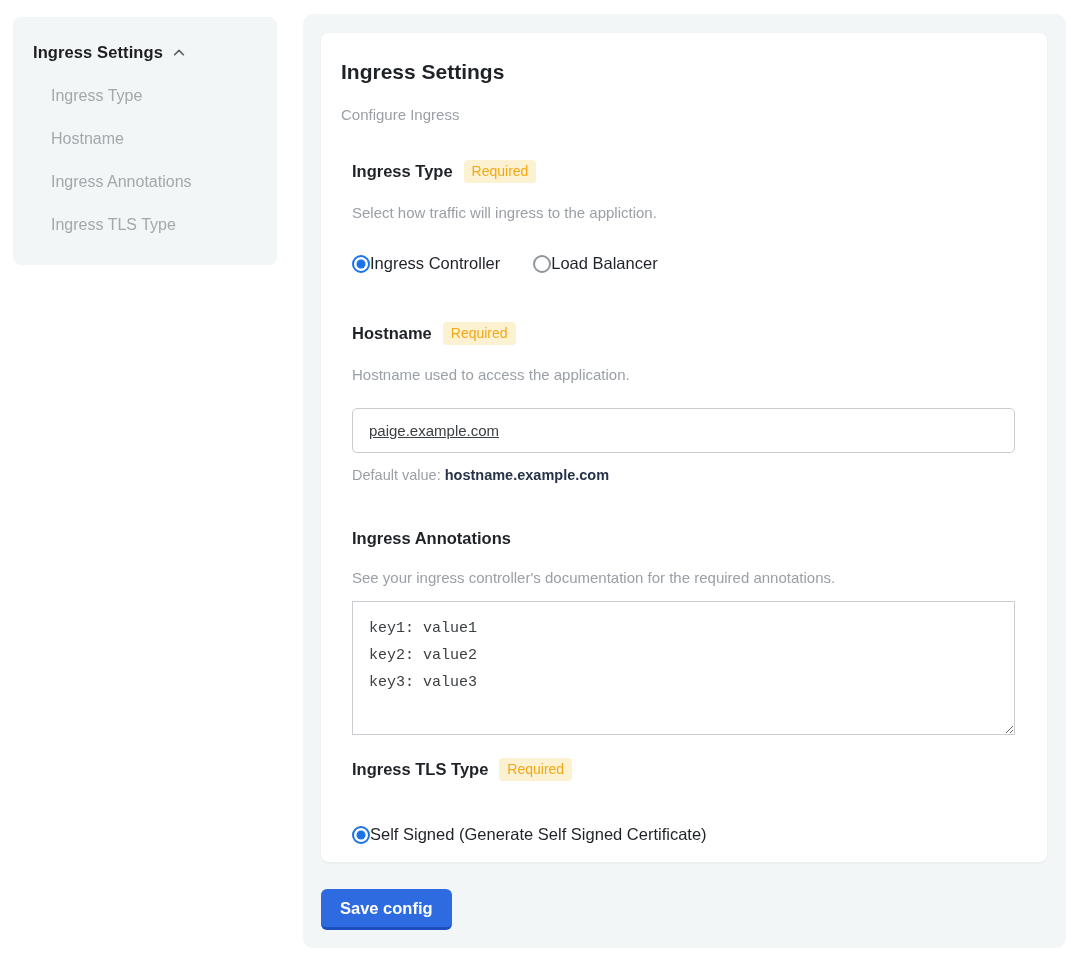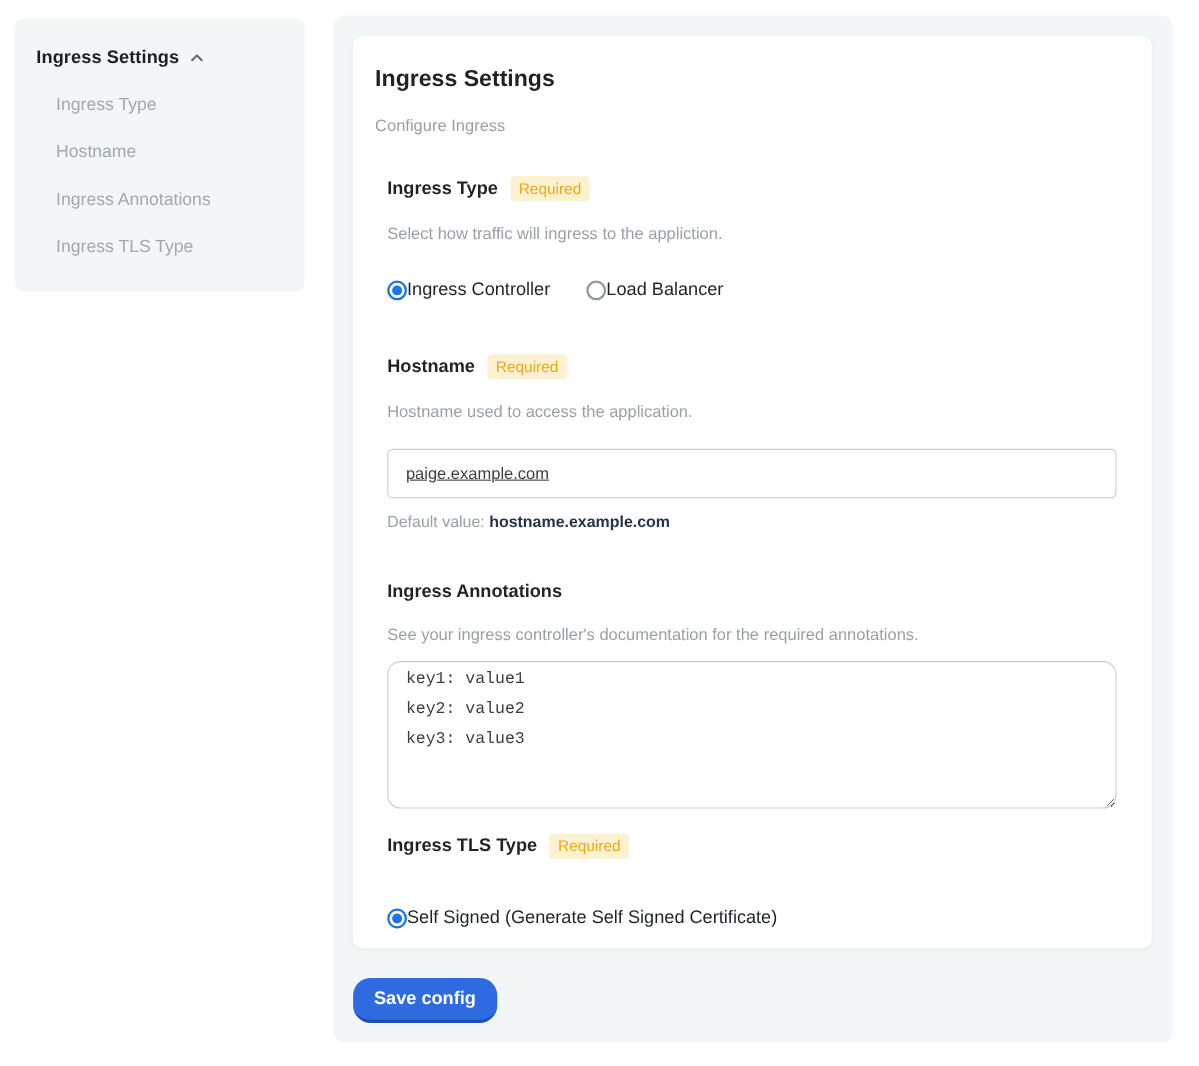--- a/index.html
+++ b/index.html
@@ -48,26 +48,26 @@
     background:#1a73e8; }
 
   .text-input { display:block; margin-top:25px; width:663px; height:45px;
     border:1px solid #c9cdd1; border-radius:5px; padding:0 16px;
     font-family:"Liberation Sans", sans-serif; font-size:15px; color:#3c4043;
     background:#fff; outline:none;text-decoration:underline; }
   .default-line { margin-top:14px; font-size:14.5px; color:#9aa0a6; }
   .default-line .default-val { color:#273349; font-weight:bold; }
 
   .textarea { display:block; margin-top:15px; width:663px; height:134px;
-    border:1px solid #c9cdd1; border-radius:12px; padding:2px 16px;
+    border:1px solid #c9cdd1; border-radius:0; padding:13px 16px;
     font-family:"Liberation Mono", monospace; font-size:15px; line-height:27px;
     color:#3c4043; background:#fff; outline:none; resize:both; }
 
   .save-btn { position:absolute; left:18px; top:875px; border:none; cursor:pointer;
-    background:#2e6be0; border-bottom:3px solid #1c4fbc; border-radius:16px;
+    background:#2e6be0; border-bottom:3px solid #1c4fbc; border-radius:6px;
     padding:10px 19px 9px; font-family:"Liberation Sans", sans-serif;
     font-size:16.5px; font-weight:bold; color:#ffffff; }
 </style>
 </head>
 <body>
 
 <nav class="sidebar">
   <div class="sidebar-head">
     <span class="sidebar-title">Ingress Settings</span>
     <svg class="chev" viewBox="0 0 16 16" fill="none" stroke="#5f6368" stroke-width="2" stroke-linecap="round" stroke-linejoin="round">

